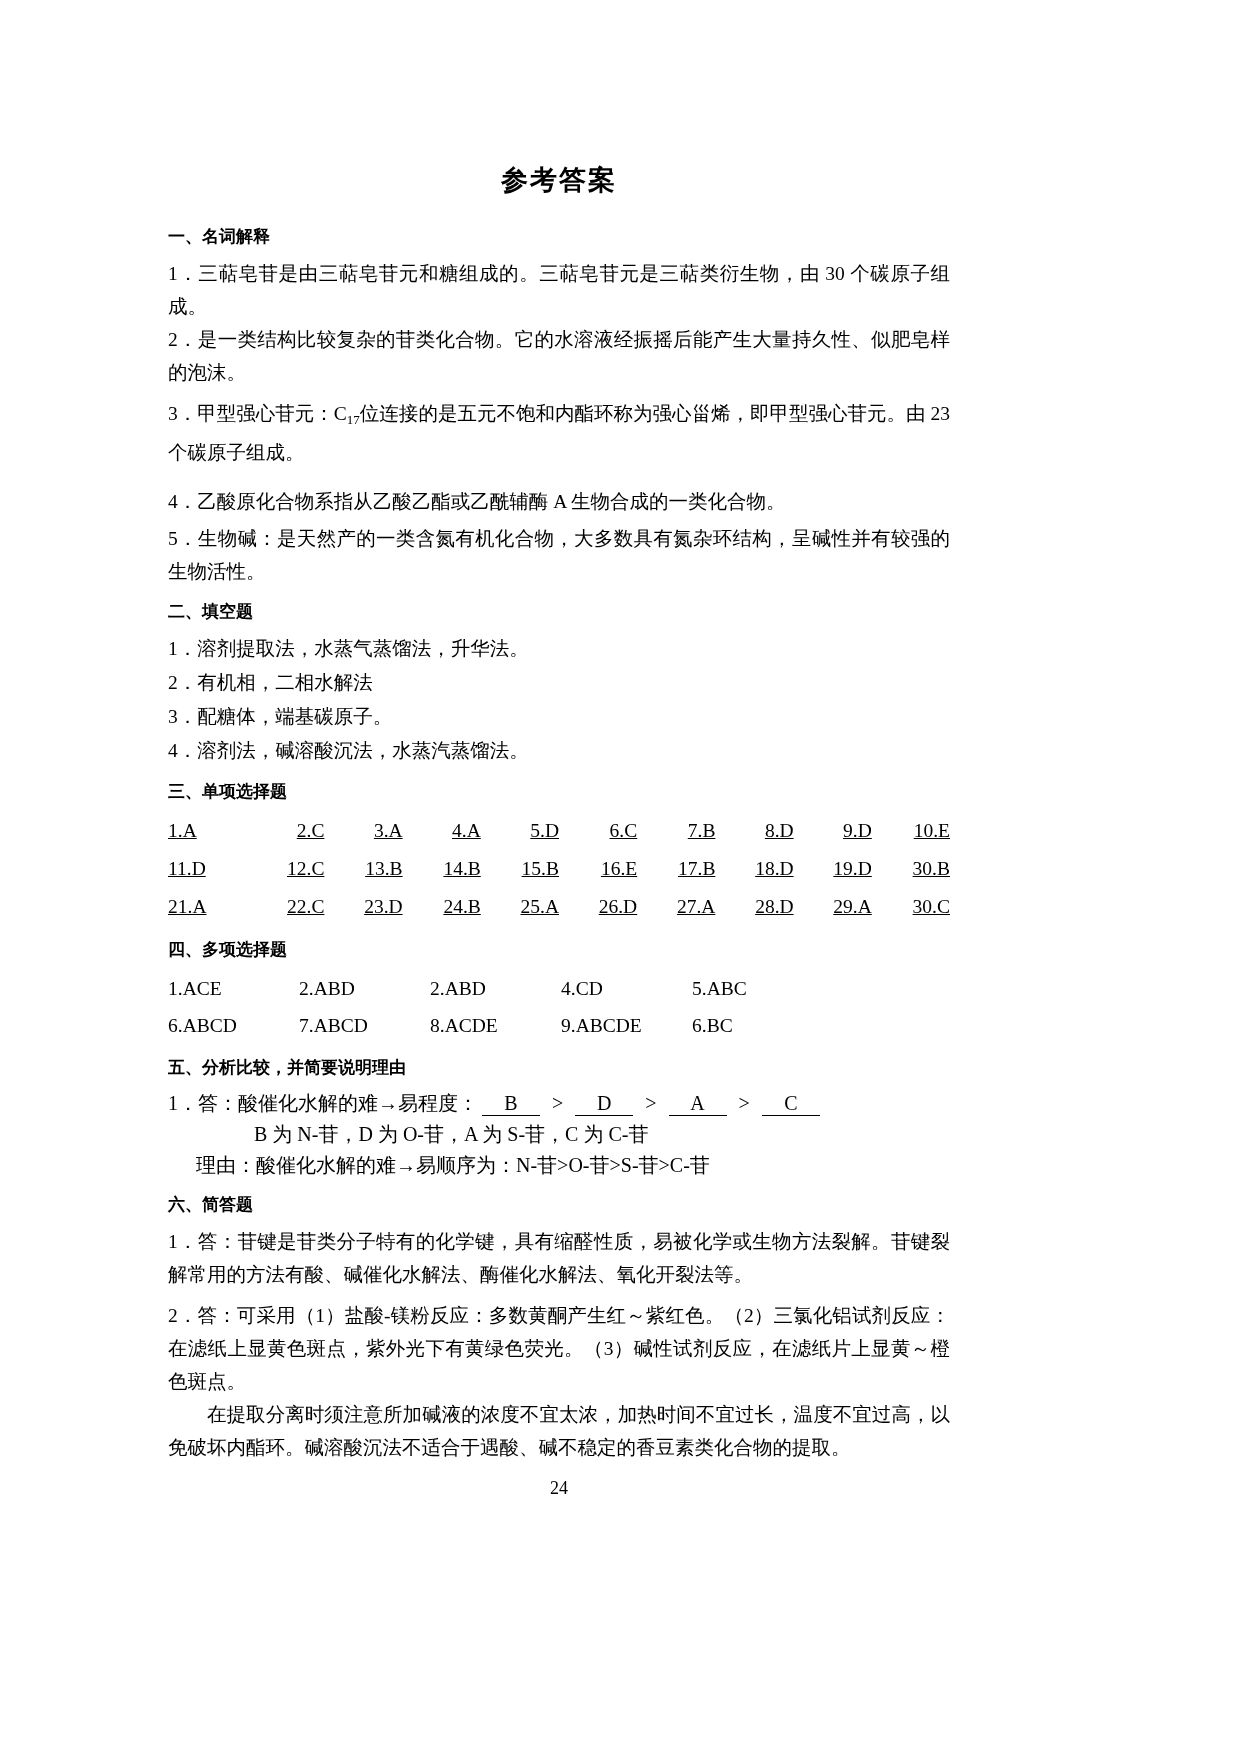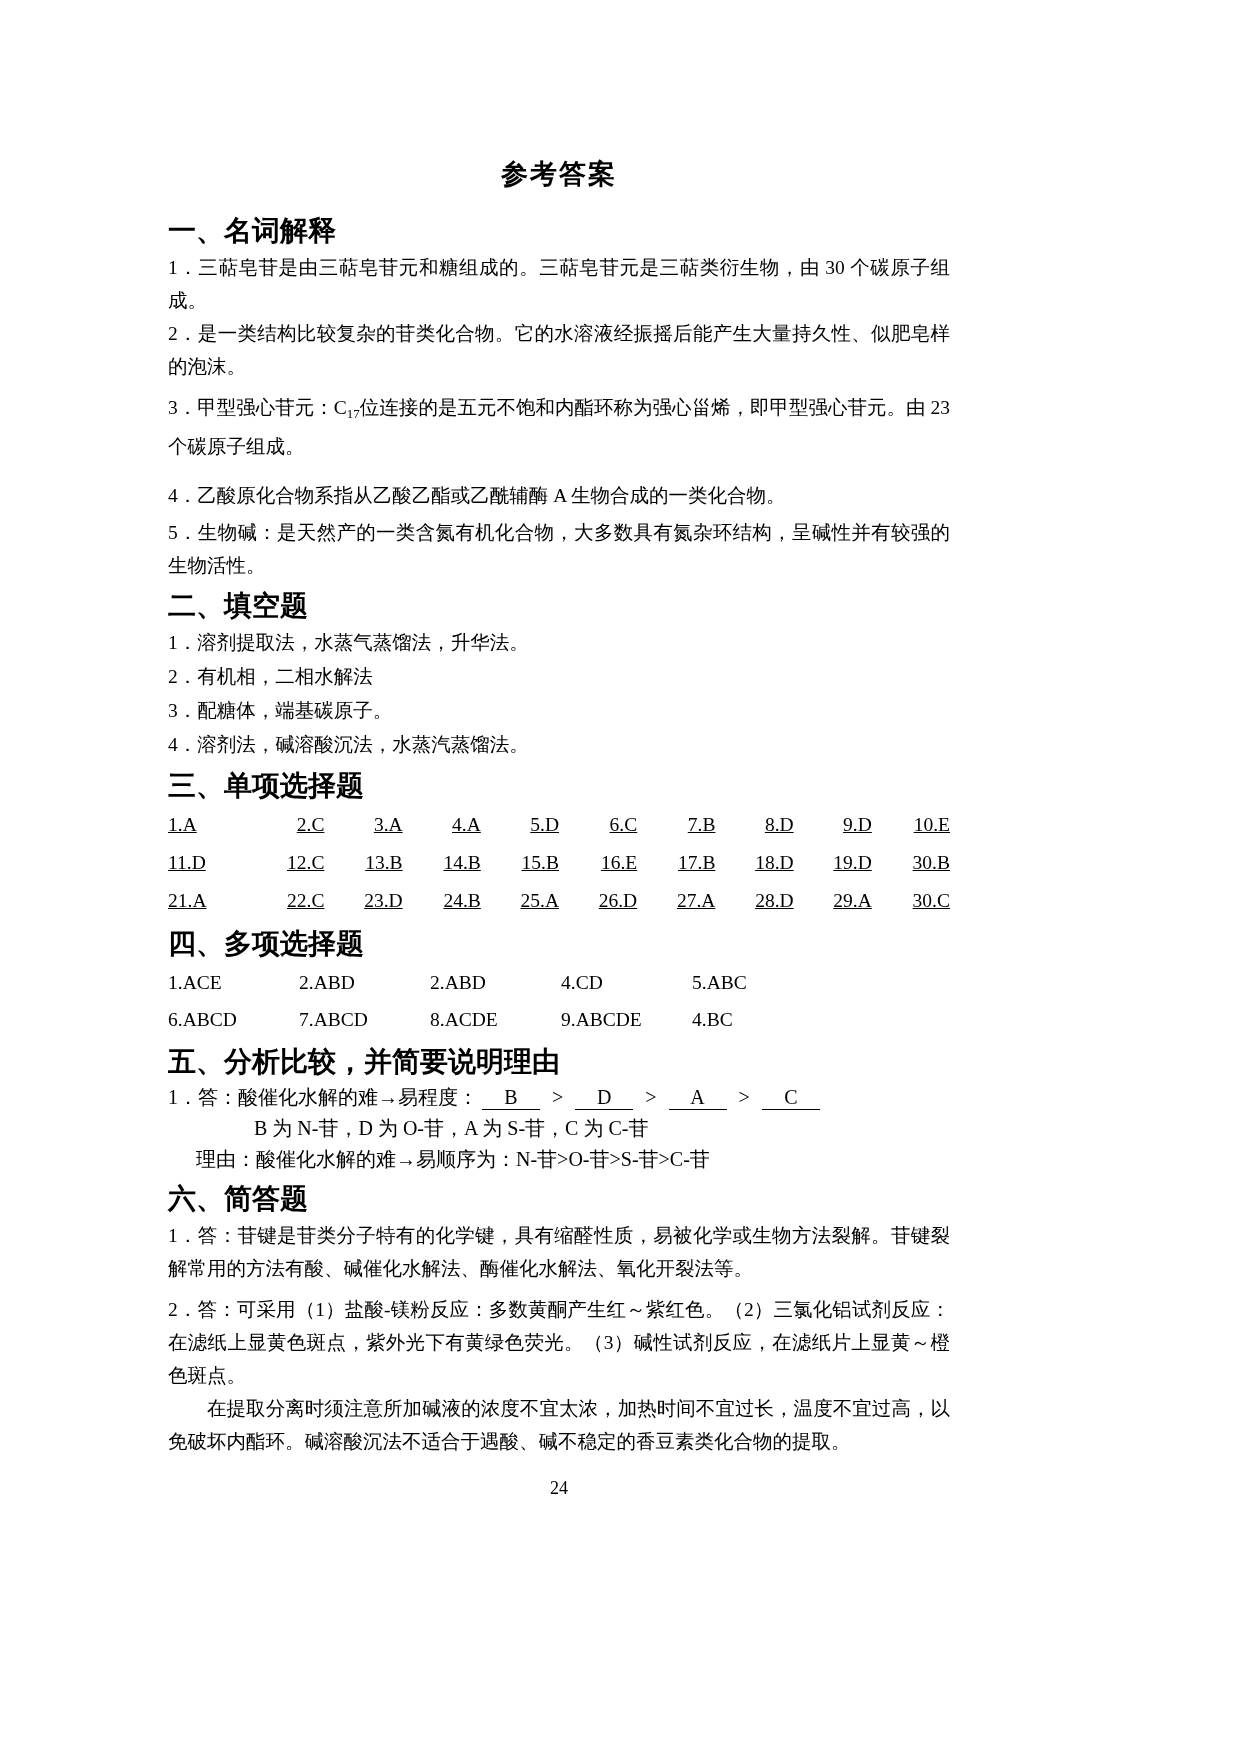--- a/index.html
+++ b/index.html
@@ -8,34 +8,34 @@
     width: 1240px;
     height: 1753px;
     position: relative;
     font-family: "Liberation Serif", serif;
     color: #000;
     overflow: hidden;
   }
   .content {
     position: absolute;
     left: 168px;
-    top: 156px;
+    top: 162px;
     width: 782px;
   }
   .doc-title {
     font-family: "Liberation Sans", sans-serif;
     font-size: 27px;
     font-weight: bold;
     text-align: center;
     letter-spacing: 2px;
     margin-bottom: 24px;
   }
   .section-heading {
     font-family: "Liberation Sans", sans-serif;
-    font-size: 28px;
+    font-size: 17px;
     font-weight: bold;
     line-height: 30px;
     margin: 9px 0 5px 0;
   }
   .para {
     font-size: 19.5px;
     line-height: 33px;
     text-align: justify;
   }
   .para.gap-top { margin-top: 8px; }
@@ -151,21 +151,21 @@
     <span class="cell">2.ABD</span>
     <span class="cell">2.ABD</span>
     <span class="cell">4.CD</span>
     <span class="cell">5.ABC</span>
   </div>
   <div class="multi-row">
     <span class="cell">6.ABCD</span>
     <span class="cell">7.ABCD</span>
     <span class="cell">8.ACDE</span>
     <span class="cell">9.ABCDE</span>
-    <span class="cell">4.BC</span>
+    <span class="cell">6.BC</span>
   </div>
 
   <h2 class="section-heading">五、分析比较，并简要说明理由</h2>
   <p class="analysis-line">
     <span>1．答：酸催化水解的难→易程度：</span><span class="blank">B</span><span class="sep">&gt;</span><span class="blank">D</span><span class="sep">&gt;</span><span class="blank">A</span><span class="sep">&gt;</span><span class="blank">C</span>
   </p>
   <p class="analysis-line indent-2">B 为 N-苷，D 为 O-苷，A 为 S-苷，C 为 C-苷</p>
   <p class="analysis-line indent-1">理由：酸催化水解的难→易顺序为：N-苷&gt;O-苷&gt;S-苷&gt;C-苷</p>
 
   <h2 class="section-heading">六、简答题</h2>

